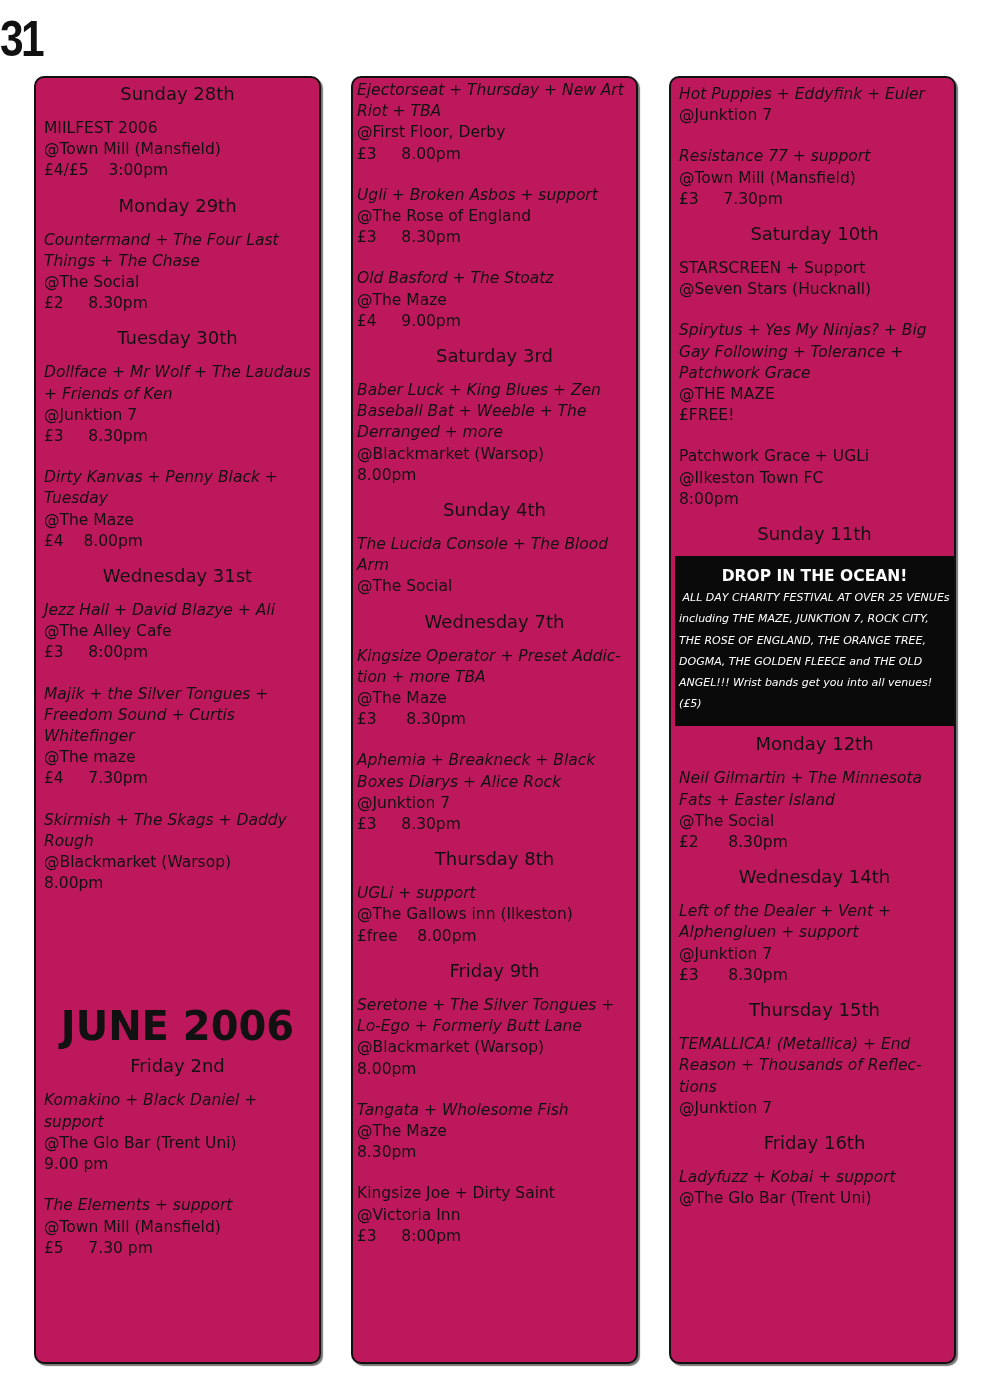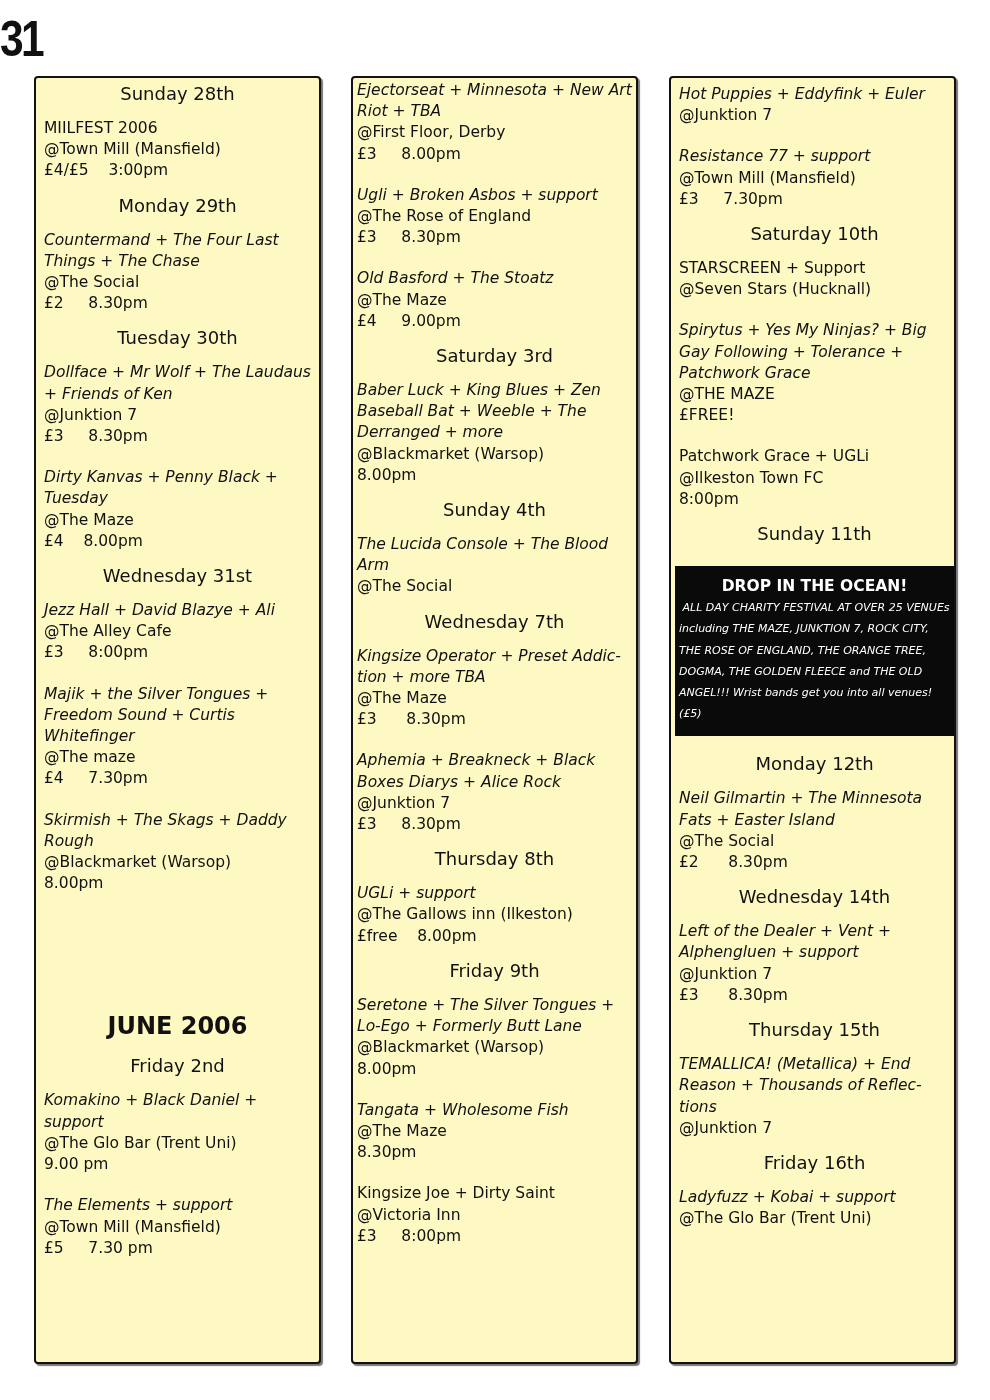--- a/index.html
+++ b/index.html
@@ -1,32 +1,32 @@
 <!DOCTYPE html>
 <html><head>
 <meta charset="utf-8">
 <style>
   html, body { margin:0; padding:0; background:#ffffff; }
   body { width:990px; height:1400px; position:relative; overflow:hidden;
          font-family:"DejaVu Sans", sans-serif; color:#111; }
   .page-num { position:absolute; left:0; top:14px; font-family:"Liberation Sans", sans-serif;
               font-weight:bold; font-size:50px; letter-spacing:-3px; transform:scaleX(0.85);
               transform-origin:left top; line-height:1; }
-  .col { position:absolute; border:2px solid #111; border-radius:4px; background:#fef9c3;
+  .col { position:absolute; border:2px solid #111; border-radius:10px; background:#be185d;
          box-shadow:2px 2px 1px #777; box-sizing:border-box; }
   .col1 { left:34px; top:76px; width:287px; height:1288px; padding:4px 8px 0 8px; }
   .col2 { left:351px; top:76px; width:287px; height:1288px; padding:2px 4px 0 4px; }
   .col3 { left:669px; top:76px; width:287px; height:1288px; padding:6px 4px 0 8px; }
   .day { text-align:center; font-size:18px; margin:0; line-height:24px; }
   .ev { font-size:15.5px; line-height:21.2px; margin:0; }
   .bands { font-style:italic; }
   .gap-s { height:12px; }
   .gap-m { height:20px; }
-  .month { text-align:center; font-weight:bold; font-size:24px; line-height:40px; margin:0; }
-  .promo { background:#0a0a0a; color:#fff; margin:12px -4px; padding:10px 4px 12px 4px; }
+  .month { text-align:center; font-weight:bold; font-size:40px; line-height:40px; margin:0; }
+  .promo { background:#0a0a0a; color:#fff; margin:2px -4px; padding:10px 4px 12px 4px; }
   .promo-title { text-align:center; font-weight:bold; font-size:15.5px; line-height:21.2px; }
   .promo-body { font-style:italic; font-size:11px; line-height:21.2px; }
 </style>
 </head>
 <body>
 
 <div class="page-num">31</div>
 
 <div class="col col1">
   <p class="day">Sunday 28th</p>
@@ -91,21 +91,21 @@
   <div class="gap-m"></div>
   <div>
     <p class="ev bands">The Elements  +  support</p>
     <p class="ev">@Town Mill (Mansfield)</p>
     <p class="ev" style="white-space:pre">£5     7.30 pm</p>
   </div>
 </div>
 
 <div class="col col2">
   <div>
-    <p class="ev bands">Ejectorseat  +  Minnesota  +  New Art Riot  +  TBA</p>
+    <p class="ev bands">Ejectorseat  +  Thursday  +  New Art Riot  +  TBA</p>
     <p class="ev">@First Floor, Derby</p>
     <p class="ev" style="white-space:pre">£3     8.00pm</p>
   </div>
   <div class="gap-m"></div>
   <div>
     <p class="ev bands">Ugli  +  Broken Asbos  +  support</p>
     <p class="ev">@The Rose of England</p>
     <p class="ev" style="white-space:pre">£3     8.30pm</p>
   </div>
   <div class="gap-m"></div>

